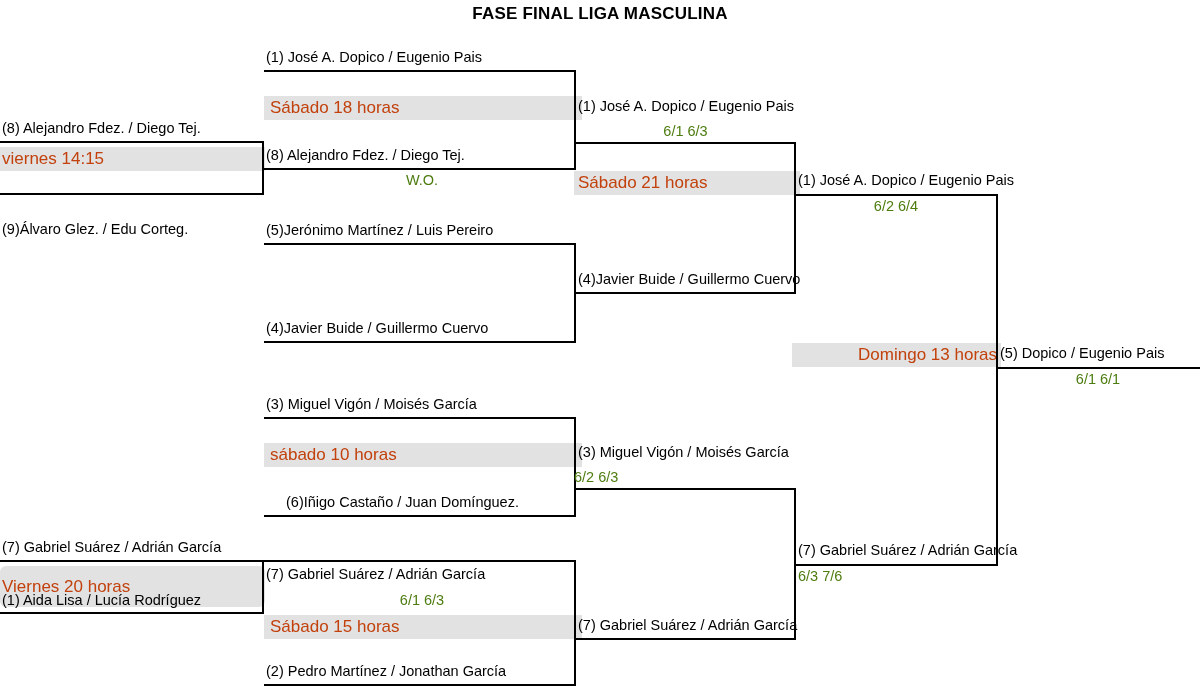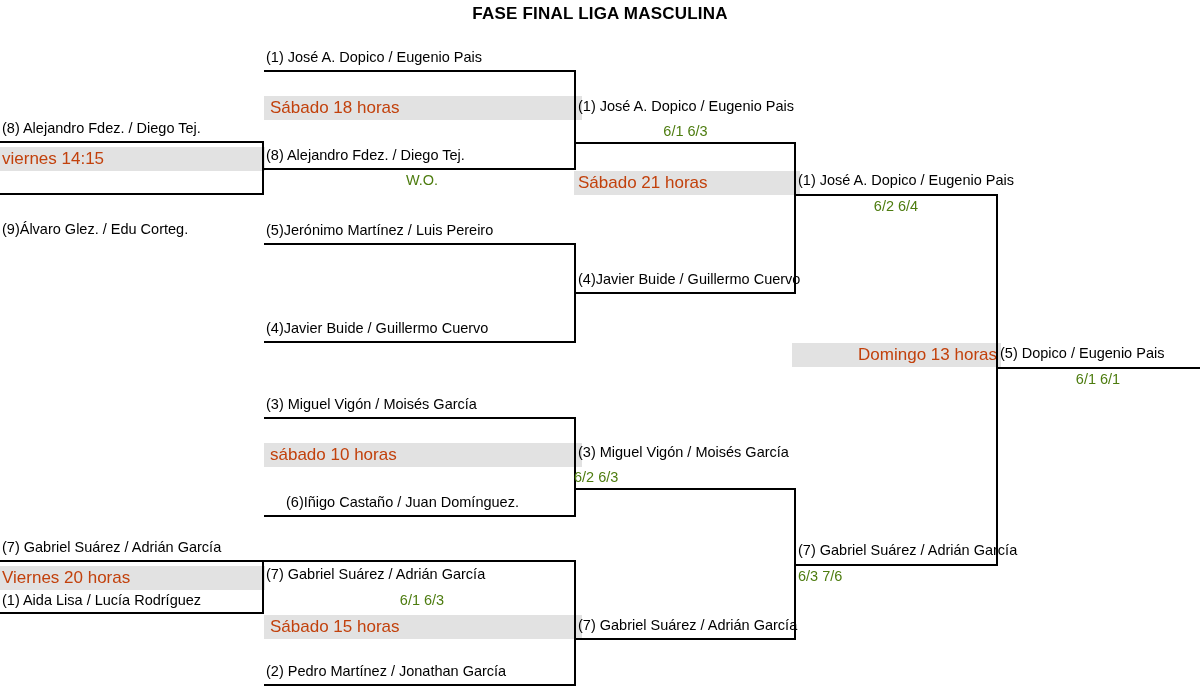--- a/index.html
+++ b/index.html
@@ -67,21 +67,21 @@
   <div class="vline" style="left:574px;top:243px;height:100px;"></div>
 
   <div class="node name" style="left:266px;top:396px;">(3) Miguel Vigón / Moisés García</div>
   <div class="hline" style="left:264px;top:417px;width:312px;"></div>
   <div class="timeslot left" style="left:264px;top:443px;width:312px;height:24px;padding-left:6px;">sábado 10 horas</div>
   <div class="node name" style="left:266px;top:494px;margin-left:20px;">(6)Iñigo Castaño / Juan Domínguez.</div>
   <div class="hline" style="left:264px;top:515px;width:312px;"></div>
   <div class="vline" style="left:574px;top:417px;height:100px;"></div>
 
   <div class="node name" style="left:2px;top:539px;">(7) Gabriel Suárez / Adrián García</div>
-  <div class="timeslot left" style="left:0px;top:566px;width:263px;height:24px;">Viernes 20 horas</div>
+  <div class="timeslot left" style="left:0px;top:566px;width:263px;height:41px;border-radius:6px;">Viernes 20 horas</div>
   <div class="node name" style="left:2px;top:592px;">(1) Aida Lisa / Lucía Rodríguez</div>
   <div class="hline" style="left:0px;top:560px;width:264px;"></div>
   <div class="hline" style="left:0px;top:612px;width:264px;"></div>
   <div class="vline" style="left:262px;top:560px;height:54px;"></div>
 
   <div class="node name" style="left:266px;top:566px;">(7) Gabriel Suárez / Adrián García</div>
   <div class="node score" style="left:266px;top:592px;width:312px;text-align:center;">6/1 6/3</div>
   <div class="hline" style="left:264px;top:560px;width:312px;"></div>
   <div class="timeslot left" style="left:264px;top:615px;width:312px;height:24px;padding-left:6px;">Sábado 15 horas</div>
   <div class="node name" style="left:266px;top:663px;">(2)  Pedro Martínez  / Jonathan García</div>

